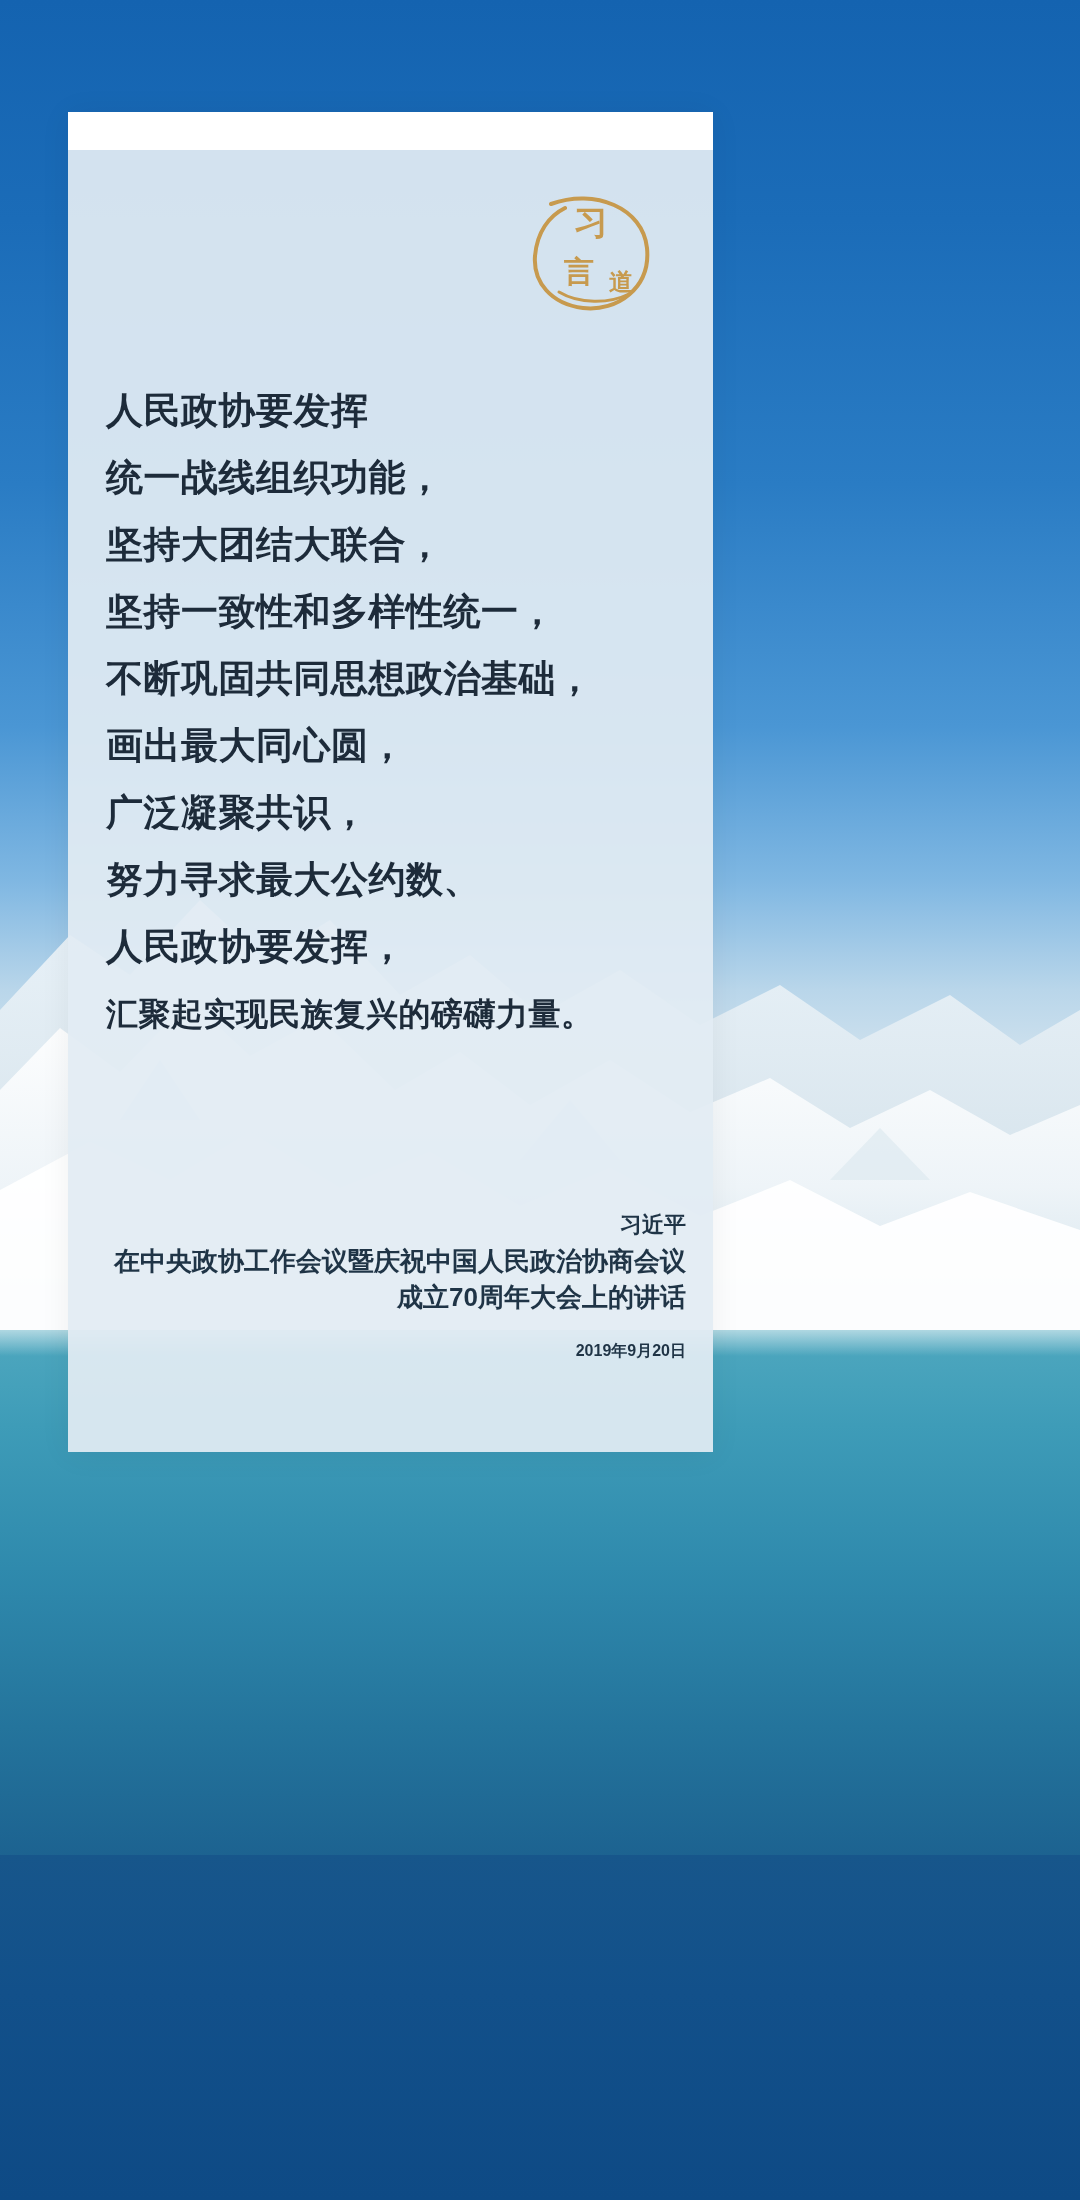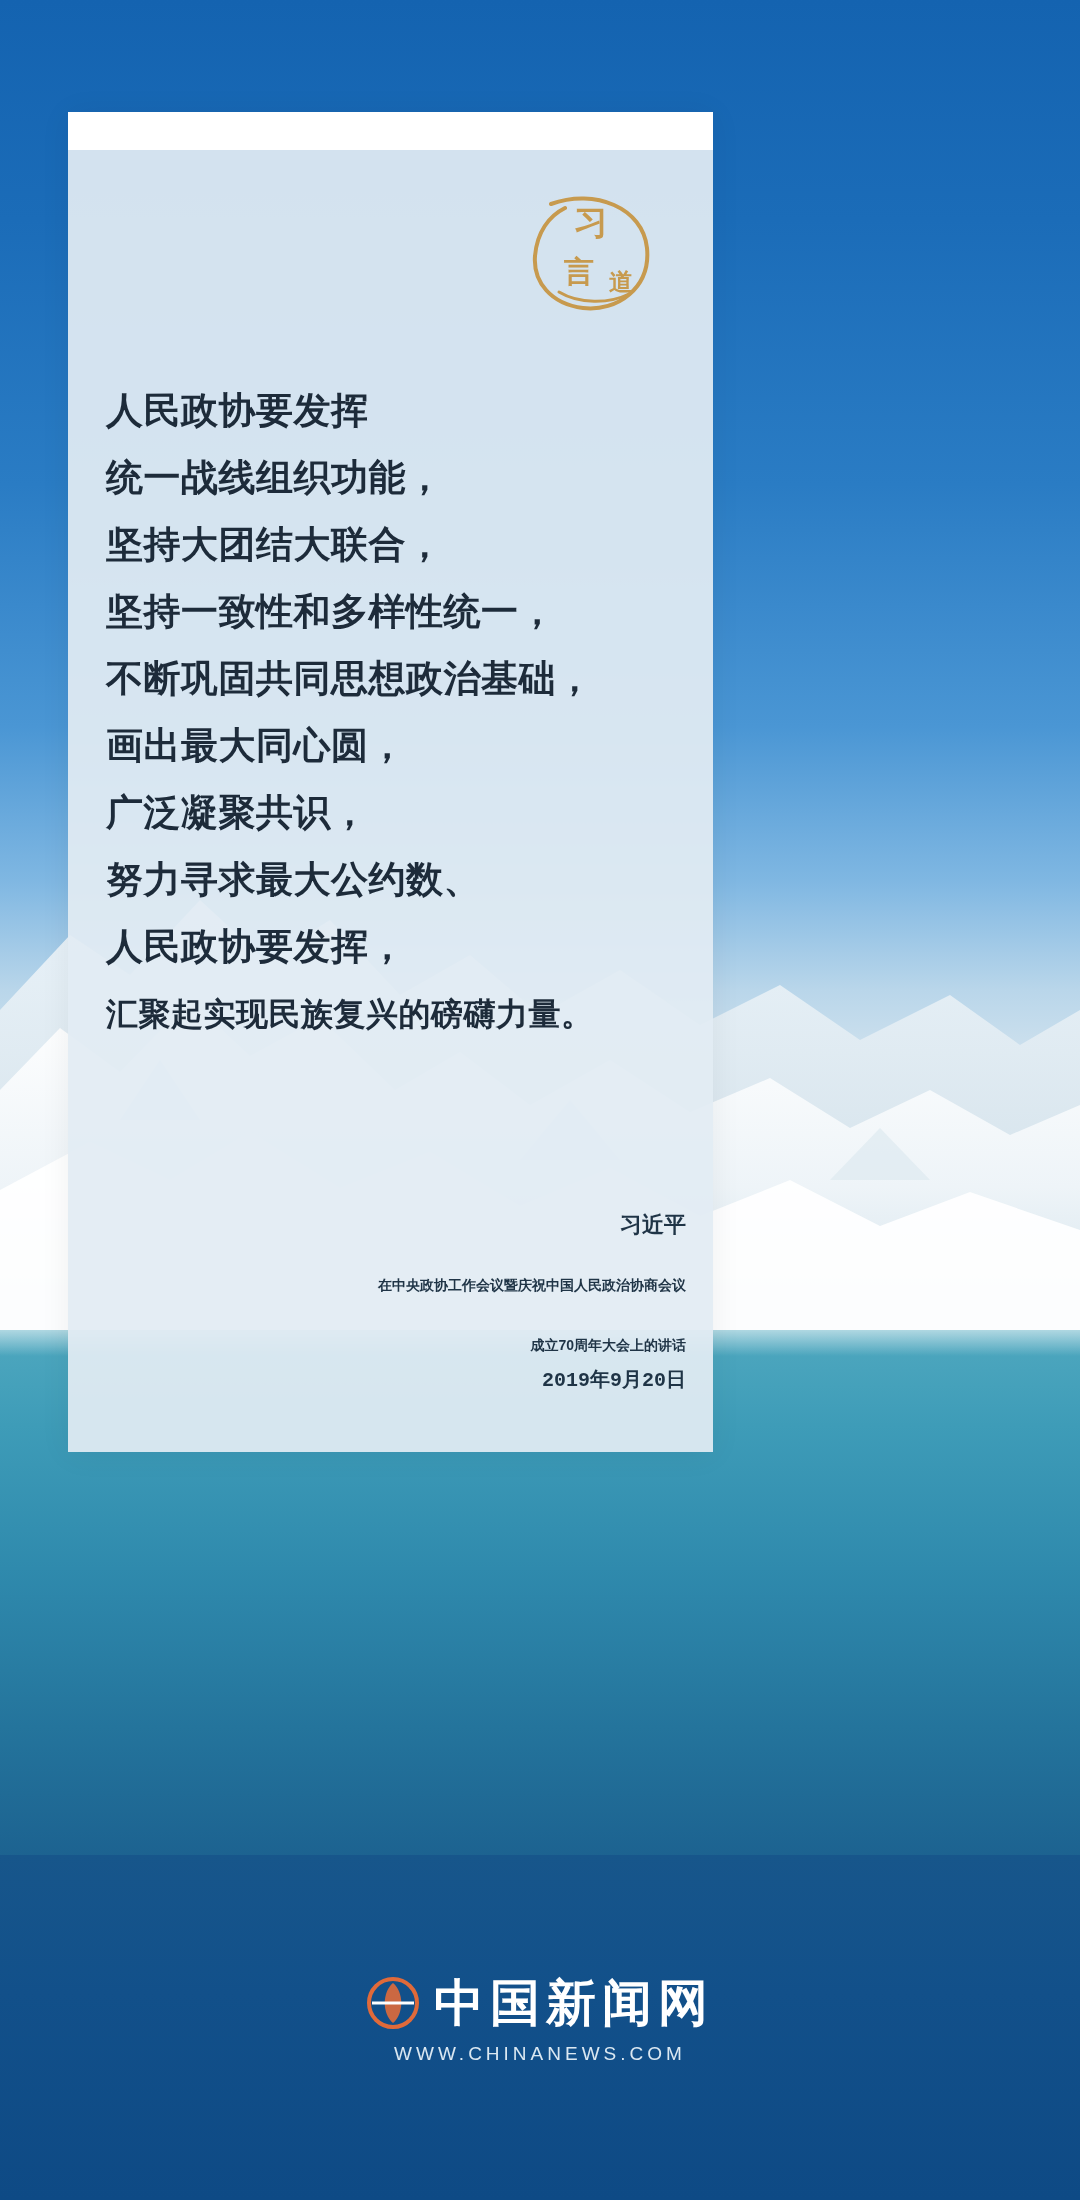--- a/index.html
+++ b/index.html
@@ -131,28 +131,27 @@
     width: 580px;
     color: #1f3446;
     font-weight: bold;
     text-align: right;
   }
   .attrib .name {
     font-size: 22px;
     line-height: 36px;
   }
   .attrib .occasion {
-    font-size: 14px;
+    font-size: 26px;
     line-height: 36px;
-    margin-top: 24px;
   }
   .attrib .date {
-    font-size: 20px;
+    font-size: 16px;
     line-height: 36px;
-    font-family: Liberation Mono, monospace;
+    margin-top: 18px;
   }
 
   
   #footer {
     position: absolute;
     left: 0;
     right: 0;
     top: 1975px;
     text-align: center;
   }
@@ -240,27 +239,14 @@
     </div>
 
     <div class="attrib">
       <div class="name">习近平</div>
       <div class="occasion">在中央政协工作会议暨庆祝中国人民政治协商会议</div>
       <div class="occasion">成立70周年大会上的讲话</div>
       <div class="date">2019年9月20日</div>
     </div>
   </div>
 
-  <div id="footer">
-    <div class="brand-row">
-      <span class="brand-mark">
-        <svg viewBox="0 0 54 54" xmlns="http://www.w3.org/2000/svg">
-          <circle cx="27" cy="27" r="24" fill="none" stroke="#e06a3a" stroke-width="4"></circle>
-          <path d="M27,7 C16,16 16,38 27,47 C38,38 38,16 27,7 Z" fill="#e06a3a" opacity="0.9"></path>
-          <path d="M6,27 L48,27" stroke="#ffffff" stroke-width="3"></path>
-        </svg>
-      </span>
-      <span class="brand-cn">中国新闻网</span>
-    </div>
-    <div class="brand-url">WWW.CHINANEWS.COM</div>
-  </div>
 
 </div>
 
 </body></html>

